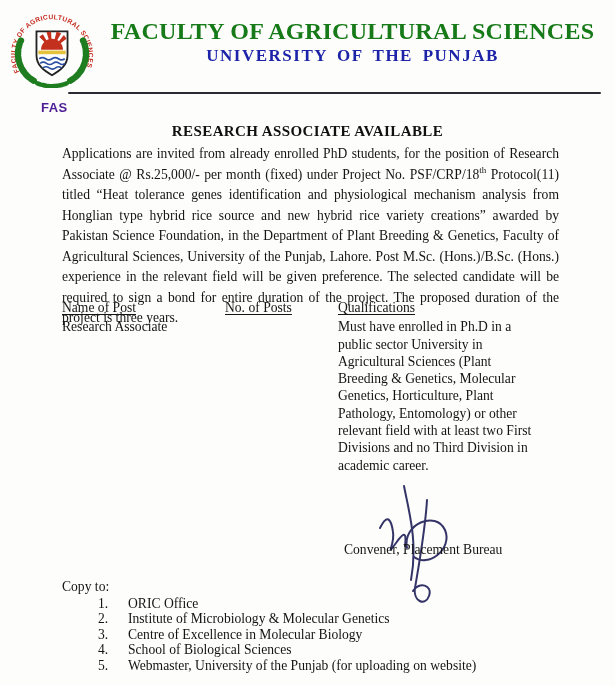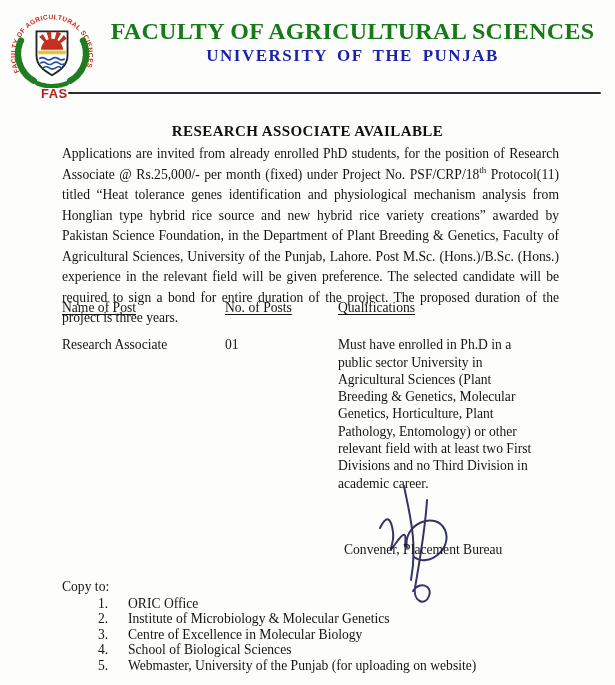--- a/index.html
+++ b/index.html
@@ -14,26 +14,26 @@
     overflow: hidden;
   }
   
   .crest {
     position: absolute;
     left: 6px; top: 4px;
     width: 92px; height: 84px;
   }
   .fas-abbrev {
     position: absolute;
-    left: 41px; top: 86px;
+    left: 41px; top: 100px;
     font-family: "Liberation Sans", sans-serif;
     font-weight: bold;
     font-size: 13px;
     letter-spacing: 0.5px;
-    color: #b91c1c;
+    color: #4c1d95;
   }
   .header-rule {
     position: absolute;
     left: 68px; top: 92px;
     width: 533px; height: 2px;
     background: #2a2a33;
     border-radius: 1px;
   }
   .header-text {
     position: absolute;
@@ -86,21 +86,21 @@
   
   .post-table { position: absolute; top: 299px; left: 0; width: 615px; }
   .col { position: absolute; font-size: 13.6px; line-height: 17px; color: #141414; }
   .col-name  { left: 62px;  width: 160px; }
   .col-count { left: 225px; width: 105px; }
   .col-qual  { left: 338px; width: 196px; line-height: 17.3px; }
   .col-header {
     text-decoration: underline;
     text-underline-offset: 2px;
     display: inline-block;
-    margin-bottom: 20px;
+    margin-bottom: 2px;
   }
   
   .closing-para {
     position: absolute;
     left: 62px; top: 456px;
     width: 468px;
     font-size: 13.6px;
     line-height: 17.5px;
     color: #141414;
   }
@@ -169,21 +169,20 @@
 
   <p class="intro-para"><span>Applications are invited from already enrolled PhD students, for the position of Research Associate @ Rs.25,000/- per month (fixed) under Project No. PSF/CRP/18</span><sup>th</sup><span> Protocol(11) titled “Heat tolerance genes identification and physiological mechanism analysis from Honglian type hybrid rice source and new hybrid rice variety creations” awarded by Pakistan Science Foundation, in the Department of Plant Breeding &amp; Genetics, Faculty of Agricultural Sciences, University of the Punjab, Lahore. Post M.Sc. (Hons.)/B.Sc. (Hons.) experience in the relevant field will be given preference. The selected candidate will be required to sign a bond for entire duration of the project. The proposed duration of the project is three years.</span></p>
 
   <div class="post-table">
     <div class="col col-name">
       <span class="col-header">Name of Post</span>
       <div>Research Associate</div>
     </div>
     <div class="col col-count">
       <span class="col-header">No. of Posts</span>
-      <div>01</div>
     </div>
     <div class="col col-qual">
       <span class="col-header">Qualifications</span>
       <div>Must have enrolled in Ph.D in a public sector University in Agricultural Sciences (Plant Breeding &amp; Genetics, Molecular Genetics, Horticulture, Plant Pathology, Entomology) or other relevant field with at least two First Divisions and no Third Division in academic career.</div>
     </div>
   </div>
 
 
   <svg class="signature-svg" viewBox="0 0 112 126" aria-hidden="true">
     <g stroke="#343468" stroke-width="2" fill="none" stroke-linecap="round">

